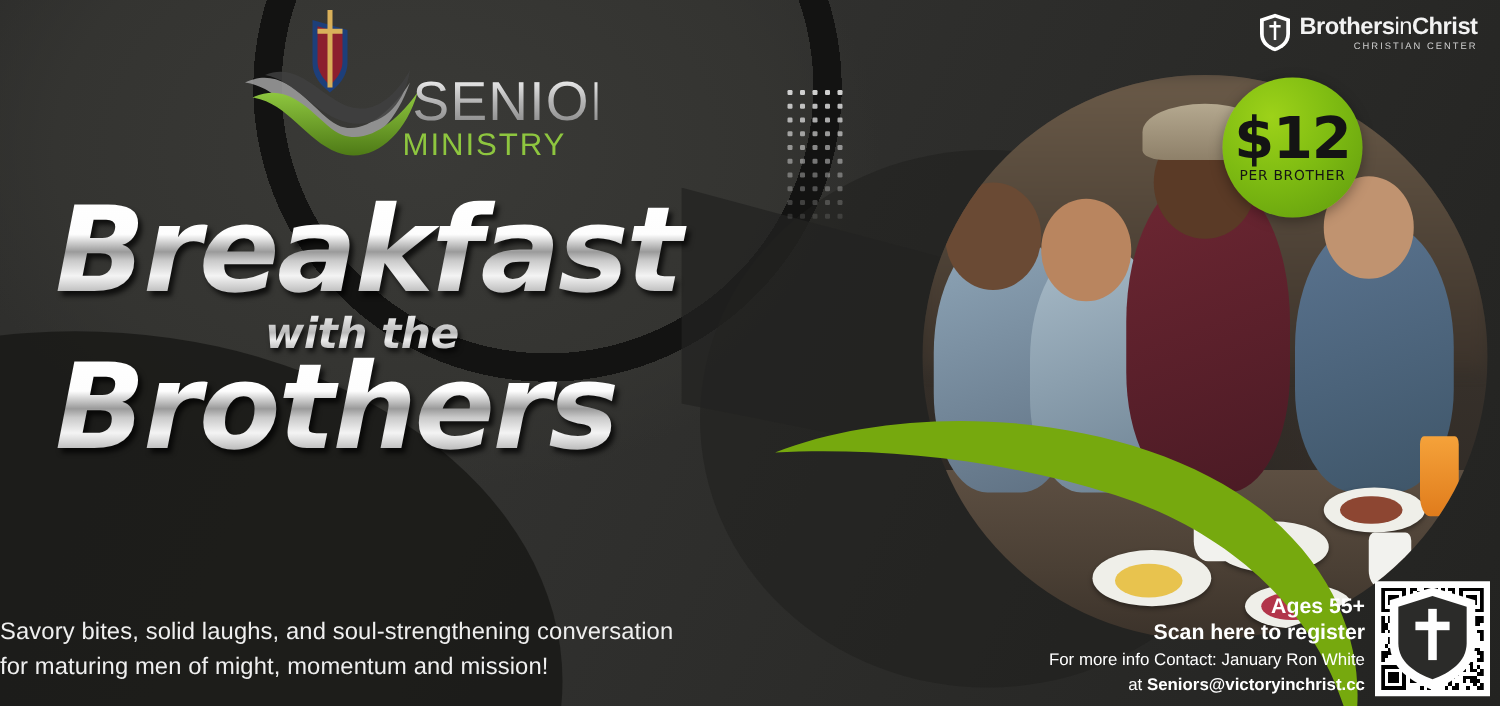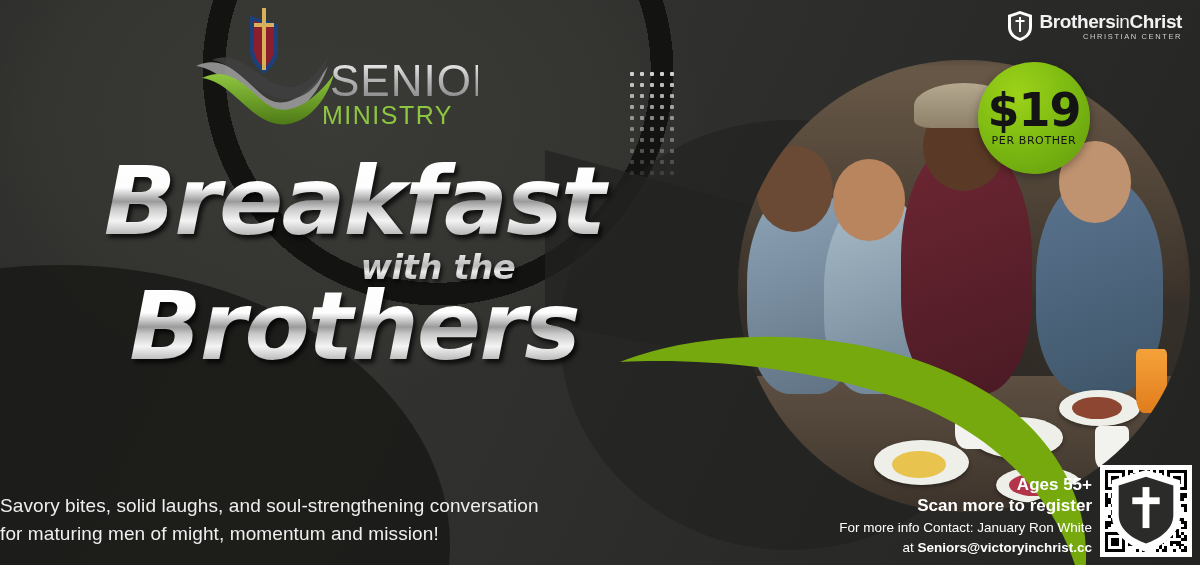--- a/index.html
+++ b/index.html
@@ -151,21 +151,21 @@
   .church-name{ font-size:19px; color:#f2f2f2; letter-spacing:-.4px; }
   .church-name b{ font-weight:bold; }
   .church-name span{ font-weight:normal; }
   .church-sub{ font-size:7.5px; color:#cfcfcf; letter-spacing:1.6px; text-align:right; margin-top:2px; }
 
   
   .sm-logo{ position:absolute; left:178px; top:4px; width:300px; height:150px; }
   .sm-logo svg{ display:block; }
 
   
-  .headline{ position:absolute; left:44px; top:158px; width:620px;text-align:center; }
+  .headline{ position:absolute; left:44px; top:158px; width:620px; }
   .hl-1, .hl-3{
     font-family:"DejaVu Sans", sans-serif;
     font-weight:bold; font-style:italic;
     font-size:95px; line-height:.92; letter-spacing:-2px;
     background:linear-gradient(180deg,#ffffff 0%,#fdfdfd 34%,#9a9a9a 50%,#c9c9c9 58%,#f4f4f4 72%,#8d8d8d 100%);
     -webkit-background-clip:text; background-clip:text; color:transparent;
     -webkit-text-fill-color:transparent;
     filter:drop-shadow(3px 4px 2px rgba(0,0,0,.72));
   }
   .hl-3{ margin-top:-4px; }
@@ -312,21 +312,21 @@
   </div>
 
   <div class="crescent">
     <svg width="520" height="300" viewBox="0 0 520 300">
       <path d="M8 62 C 120 18, 300 30, 400 110 C 470 168, 482 240, 470 292
                C 452 200, 380 128, 280 96 C 186 66, 88 58, 8 62 Z" fill="#76a90e"></path>
     </svg>
   </div>
 
   <div class="badge">
-    <div class="badge-price">$19</div>
+    <div class="badge-price">$12</div>
     <div class="badge-sub">PER BROTHER</div>
   </div>
 
   <div class="church-logo">
     <svg class="church-shield" viewBox="0 0 26 32">
       <path d="M13 1 L25 5 V17 C25 25 19 29 13 31 C7 29 1 25 1 17 V5 Z" fill="#ffffff"></path>
       <path d="M13 4 L22 7 V17 C22 23 17.5 26.5 13 28 C8.5 26.5 4 23 4 17 V7 Z" fill="#3b3b39"></path>
       <rect x="12" y="7" width="2" height="15" fill="#ffffff"></rect>
       <rect x="8.5" y="10" width="9" height="2" fill="#ffffff"></rect>
     </svg>
@@ -377,21 +377,21 @@
   </div>
 
 
   <div class="tagline">
     <div>Savory bites, solid laughs, and soul-strengthening conversation</div>
     <div>for maturing men of might, momentum and mission!</div>
   </div>
 
   <div class="reg">
     <div class="reg-strong">Ages 55+</div>
-    <div class="reg-strong">Scan more to register</div>
+    <div class="reg-strong">Scan here to register</div>
     <div class="reg-small">For more info Contact: January Ron White</div>
     <div class="reg-small"><span>at </span><b>Seniors@victoryinchrist.cc</b></div>
   </div>
 
   <div class="qr">
     <div class="qr-inner">
       <svg viewBox="0 0 29 29" id="qrSvg" shape-rendering="crispEdges">
           <rect width="29" height="29" fill="#fff"></rect>
           <rect x="8" y="0" width="1" height="1" fill="#000"></rect>
           <rect x="9" y="0" width="1" height="1" fill="#000"></rect>

